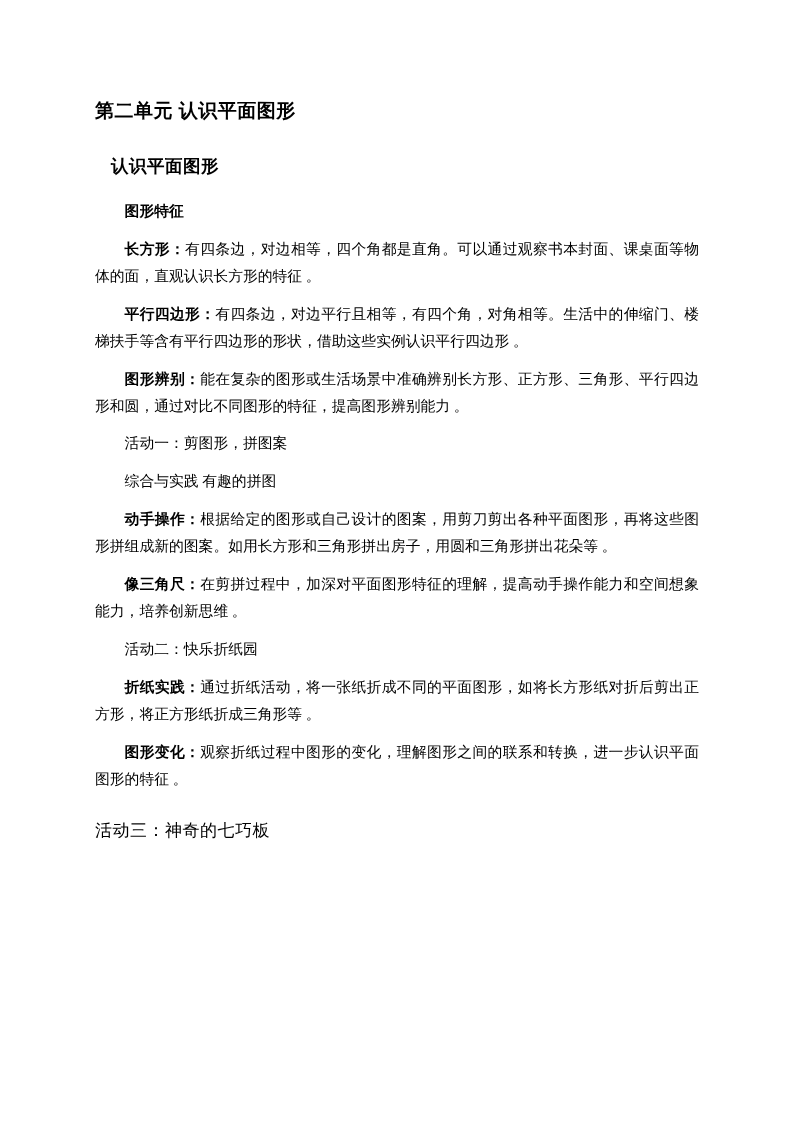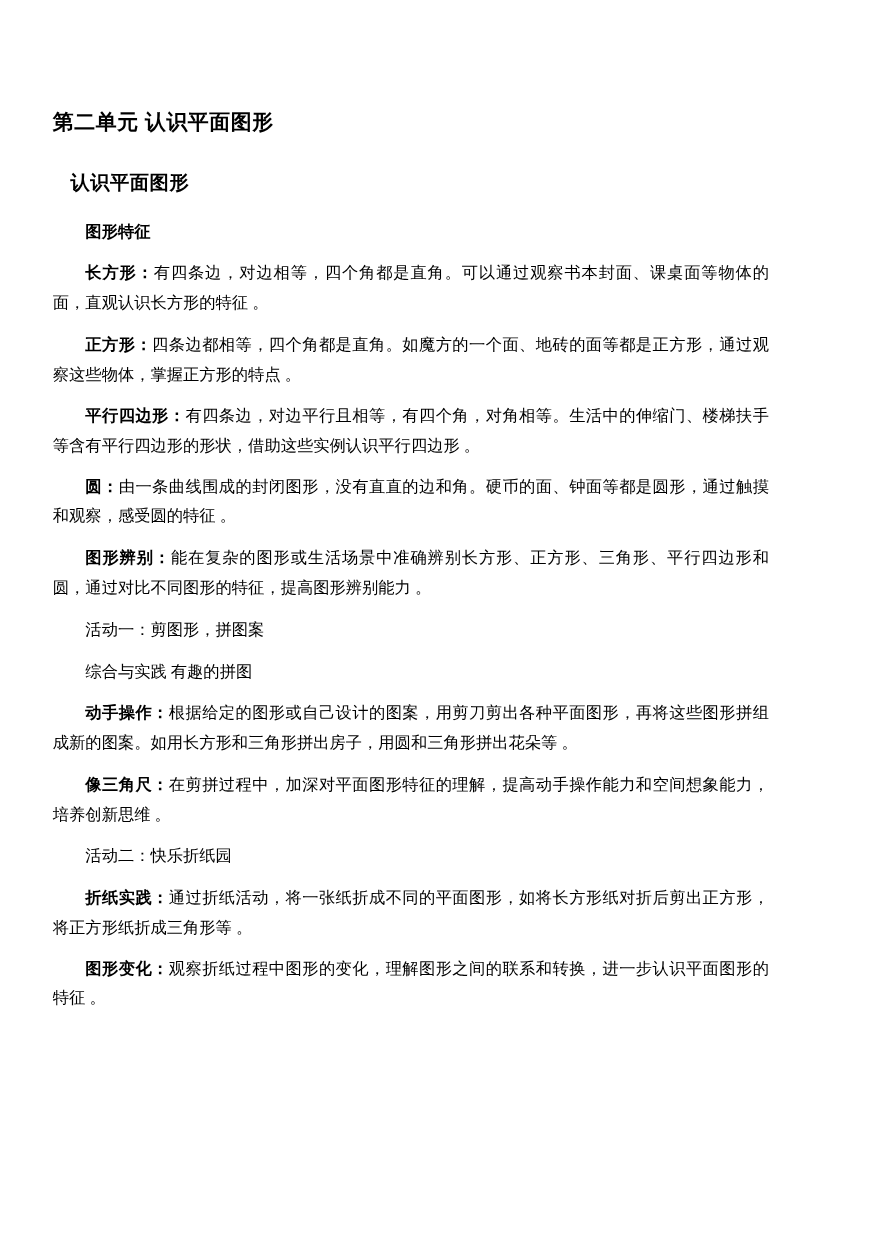--- a/index.html
+++ b/index.html
@@ -7,21 +7,21 @@
     padding: 0;
     background: #ffffff;
   }
   .page {
     position: relative;
     width: 793px;
     height: 948px;
     margin: 0 auto;
     background: #ffffff;
     box-sizing: border-box;
-    padding: 98px 94px 40px 48px;
+    padding: 98px 94px 40px 95px;
     font-family: "Liberation Serif", serif;
     color: #000000;
     overflow: hidden;
   }
   .doc-title {
     font-family: "Liberation Sans", sans-serif;
     font-size: 19px;
     font-weight: 700;
     margin: 0 0 30px 0;
     letter-spacing: 0.5px;
@@ -62,26 +62,24 @@
 <div class="page">
 
   <h1 class="doc-title">第二单元 认识平面图形</h1>
 
   <h2 class="doc-subtitle">认识平面图形</h2>
 
   <p class="para"><span class="lead">图形特征</span><span></span></p>
 
   <p class="para"><span class="lead">长方形：</span><span>有四条边，对边相等，四个角都是直角。可以通过观察书本封面、课桌面等物体的面，直观认识长方形的特征 。</span></p>
 
-  <p class="para"><span class="lead">正方形：</span><span>四条边都相等，四个角都是直角。如魔方的一个面、地砖的面等都是正方形，通过观察这些物体，掌握正方形的特点 。</span></p>
 
 
   <p class="para"><span class="lead">平行四边形：</span><span>有四条边，对边平行且相等，有四个角，对角相等。生活中的伸缩门、楼梯扶手等含有平行四边形的形状，借助这些实例认识平行四边形 。</span></p>
 
-  <p class="para"><span class="lead">圆：</span><span>由一条曲线围成的封闭图形，没有直直的边和角。硬币的面、钟面等都是圆形，通过触摸和观察，感受圆的特征 。</span></p>
 
   <p class="para"><span class="lead">图形辨别：</span><span>能在复杂的图形或生活场景中准确辨别长方形、正方形、三角形、平行四边形和圆，通过对比不同图形的特征，提高图形辨别能力 。</span></p>
 
   <p class="para"><span>活动一：剪图形，拼图案</span></p>
 
   <p class="para"><span>综合与实践 有趣的拼图</span></p>
 
   <p class="para"><span class="lead">动手操作：</span><span>根据给定的图形或自己设计的图案，用剪刀剪出各种平面图形，再将这些图形拼组成新的图案。如用长方形和三角形拼出房子，用圆和三角形拼出花朵等 。</span></p>
 
   <p class="para"><span class="lead">像三角尺：</span><span>在剪拼过程中，加深对平面图形特征的理解，提高动手操作能力和空间想象能力，培养创新思维 。</span></p>

